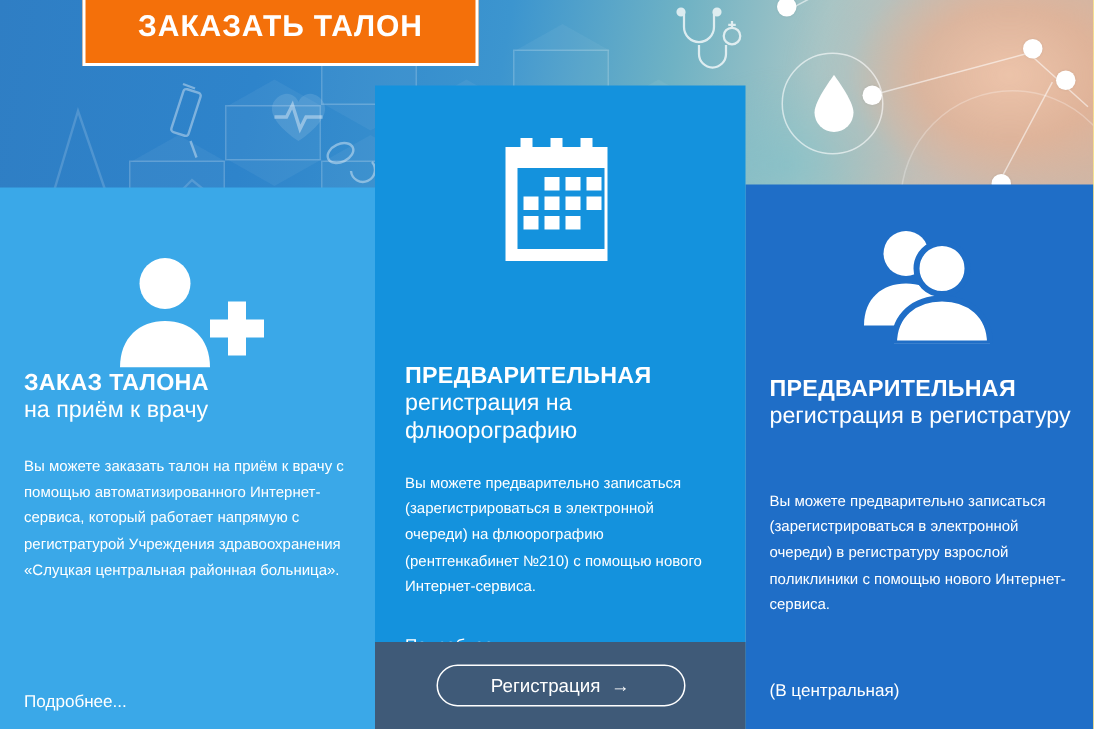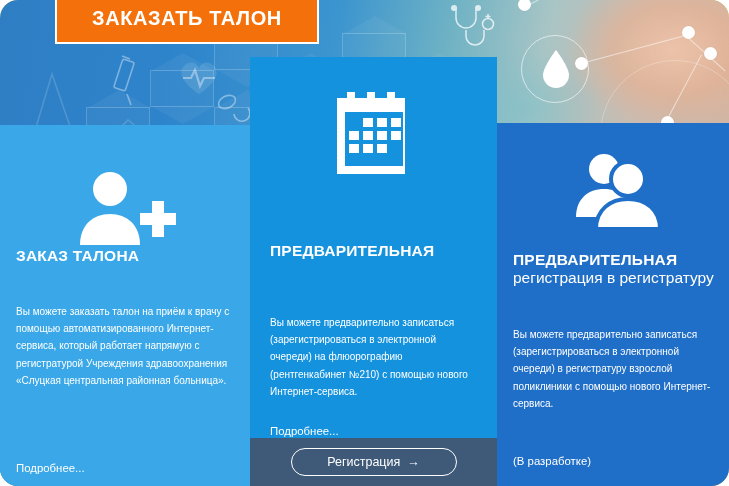--- a/index.html
+++ b/index.html
@@ -6,21 +6,20 @@
   html, body {
     width: 729px; height: 486px;
     overflow: hidden;
     font-family: "Liberation Sans", sans-serif;
   }
   #stage {
     position: relative;
     width: 729px; height: 486px;
     background: #fde047;
     overflow: hidden;
-    border-radius: 18px;
   }
 
   
   #bg {
     position: absolute; inset: 0;
     background:
       linear-gradient(100deg, #2f7ec4 0%, #2e84cb 22%, #3c95cf 42%, #6fb2c4 56%, #a8c6c6 68%, #cdbcb0 80%, #d8b49e 92%, #dfae93 100%);
   }
   #bgphoto {
     position: absolute; right: -10px; top: -30px;
@@ -134,21 +133,21 @@
   #card-left .more-link { position: absolute; left: 16px; top: 337px; }
 
   
   #card-mid .icon-wrap { position: absolute; left: 83px; top: 33px; }
   #card-mid .card-title { position: absolute; left: 20px; top: 185px; }
   #card-mid .card-body { position: absolute; left: 20px; top: 257px; width: 208px; }
   #card-mid .more-link { position: absolute; left: 20px; top: 368px; }
 
   #mid-footer {
     position: absolute; left: 0; bottom: 0;
-    width: 247px; height: 48px;
+    width: 247px; height: 58px;
     background: #3f5a78;
     display: flex; align-items: center; justify-content: center;
   }
   #reg-btn {
     min-width: 166px; height: 28px;
     border: 1.6px solid #ffffff;
     border-radius: 16px;
     background: transparent;
     color: #ffffff;
     font-family: "Liberation Sans", sans-serif;
@@ -238,20 +237,21 @@
   <div class="card" id="card-left">
     <div class="icon-wrap">
       <svg width="108" height="76" viewBox="0 0 108 76">
         <circle cx="38" cy="20" r="17" fill="#ffffff"></circle>
         <path d="M8 76 C8 56 21 45 38 45 C55 45 68 56 68 76 Z" fill="#ffffff"></path>
         <path d="M80 32 h12 v12 h12 v12 h-12 v12 h-12 v-12 h-12 v-12 h12 z" fill="#ffffff"></path>
       </svg>
     </div>
     <div class="card-title">
       <span class="t1">ЗАКАЗ ТАЛОНА</span>
+      <span class="t2">на приём к врачу</span>
     </div>
     <div class="card-body">Вы можете заказать талон на приём к врачу с помощью автоматизированного Интернет-сервиса, который работает напрямую с регистратурой Учреждения здравоохранения «Слуцкая центральная районная больница».</div>
     <a class="more-link" href="#">Подробнее...</a>
   </div>
 
   <div class="card" id="card-mid">
     <div class="icon-wrap">
       <svg width="82" height="88" viewBox="0 0 82 88">
         <path d="M4 8 h10 V2 h8 v6 h12 V2 h8 v6 h12 V2 h8 v6 h10 v76 H4 Z" fill="#ffffff"></path>
         <rect x="12" y="22" width="58" height="54" fill="#1492dd"></rect>
@@ -264,20 +264,21 @@
           <rect x="44" y="41" width="10" height="9"></rect>
           <rect x="58" y="41" width="10" height="9"></rect>
           <rect x="16" y="54" width="10" height="9"></rect>
           <rect x="30" y="54" width="10" height="9"></rect>
           <rect x="44" y="54" width="10" height="9"></rect>
         </g>
       </svg>
     </div>
     <div class="card-title">
       <span class="t1">ПРЕДВАРИТЕЛЬНАЯ</span>
+      <span class="t2">регистрация на флюорографию</span>
     </div>
     <div class="card-body">Вы можете предварительно записаться (зарегистрироваться в электронной очереди) на флюорографию (рентгенкабинет №210) с помощью нового Интернет-сервиса.</div>
     <a class="more-link" href="#">Подробнее...</a>
 
     <div id="mid-footer">
       <button id="reg-btn">
         <span>Регистрация</span>
         <span>→</span>
       </button>
     </div>
@@ -290,16 +291,16 @@
         <path d="M6 66 C6 48 18 38 34 38 C50 38 62 48 62 66 Z" fill="#ffffff"></path>
         <circle cx="58" cy="28" r="17" fill="#ffffff" stroke="#1f6ec7" stroke-width="4"></circle>
         <path d="M26 78 C26 59 40 48 58 48 C76 48 90 59 90 78 Z" fill="#ffffff" stroke="#1f6ec7" stroke-width="4"></path>
       </svg>
     </div>
     <div class="card-title">
       <span class="t1">ПРЕДВАРИТЕЛЬНАЯ</span>
       <span class="t2">регистрация в регистратуру</span>
     </div>
     <div class="card-body">Вы можете предварительно записаться (зарегистрироваться в электронной очереди) в регистратуру взрослой поликлиники с помощью нового Интернет-сервиса.</div>
-    <span class="more-link">(В разработке)</span>
+    <span class="more-link">(В центральная)</span>
   </div>
 
 </div>
 
 </body></html>

